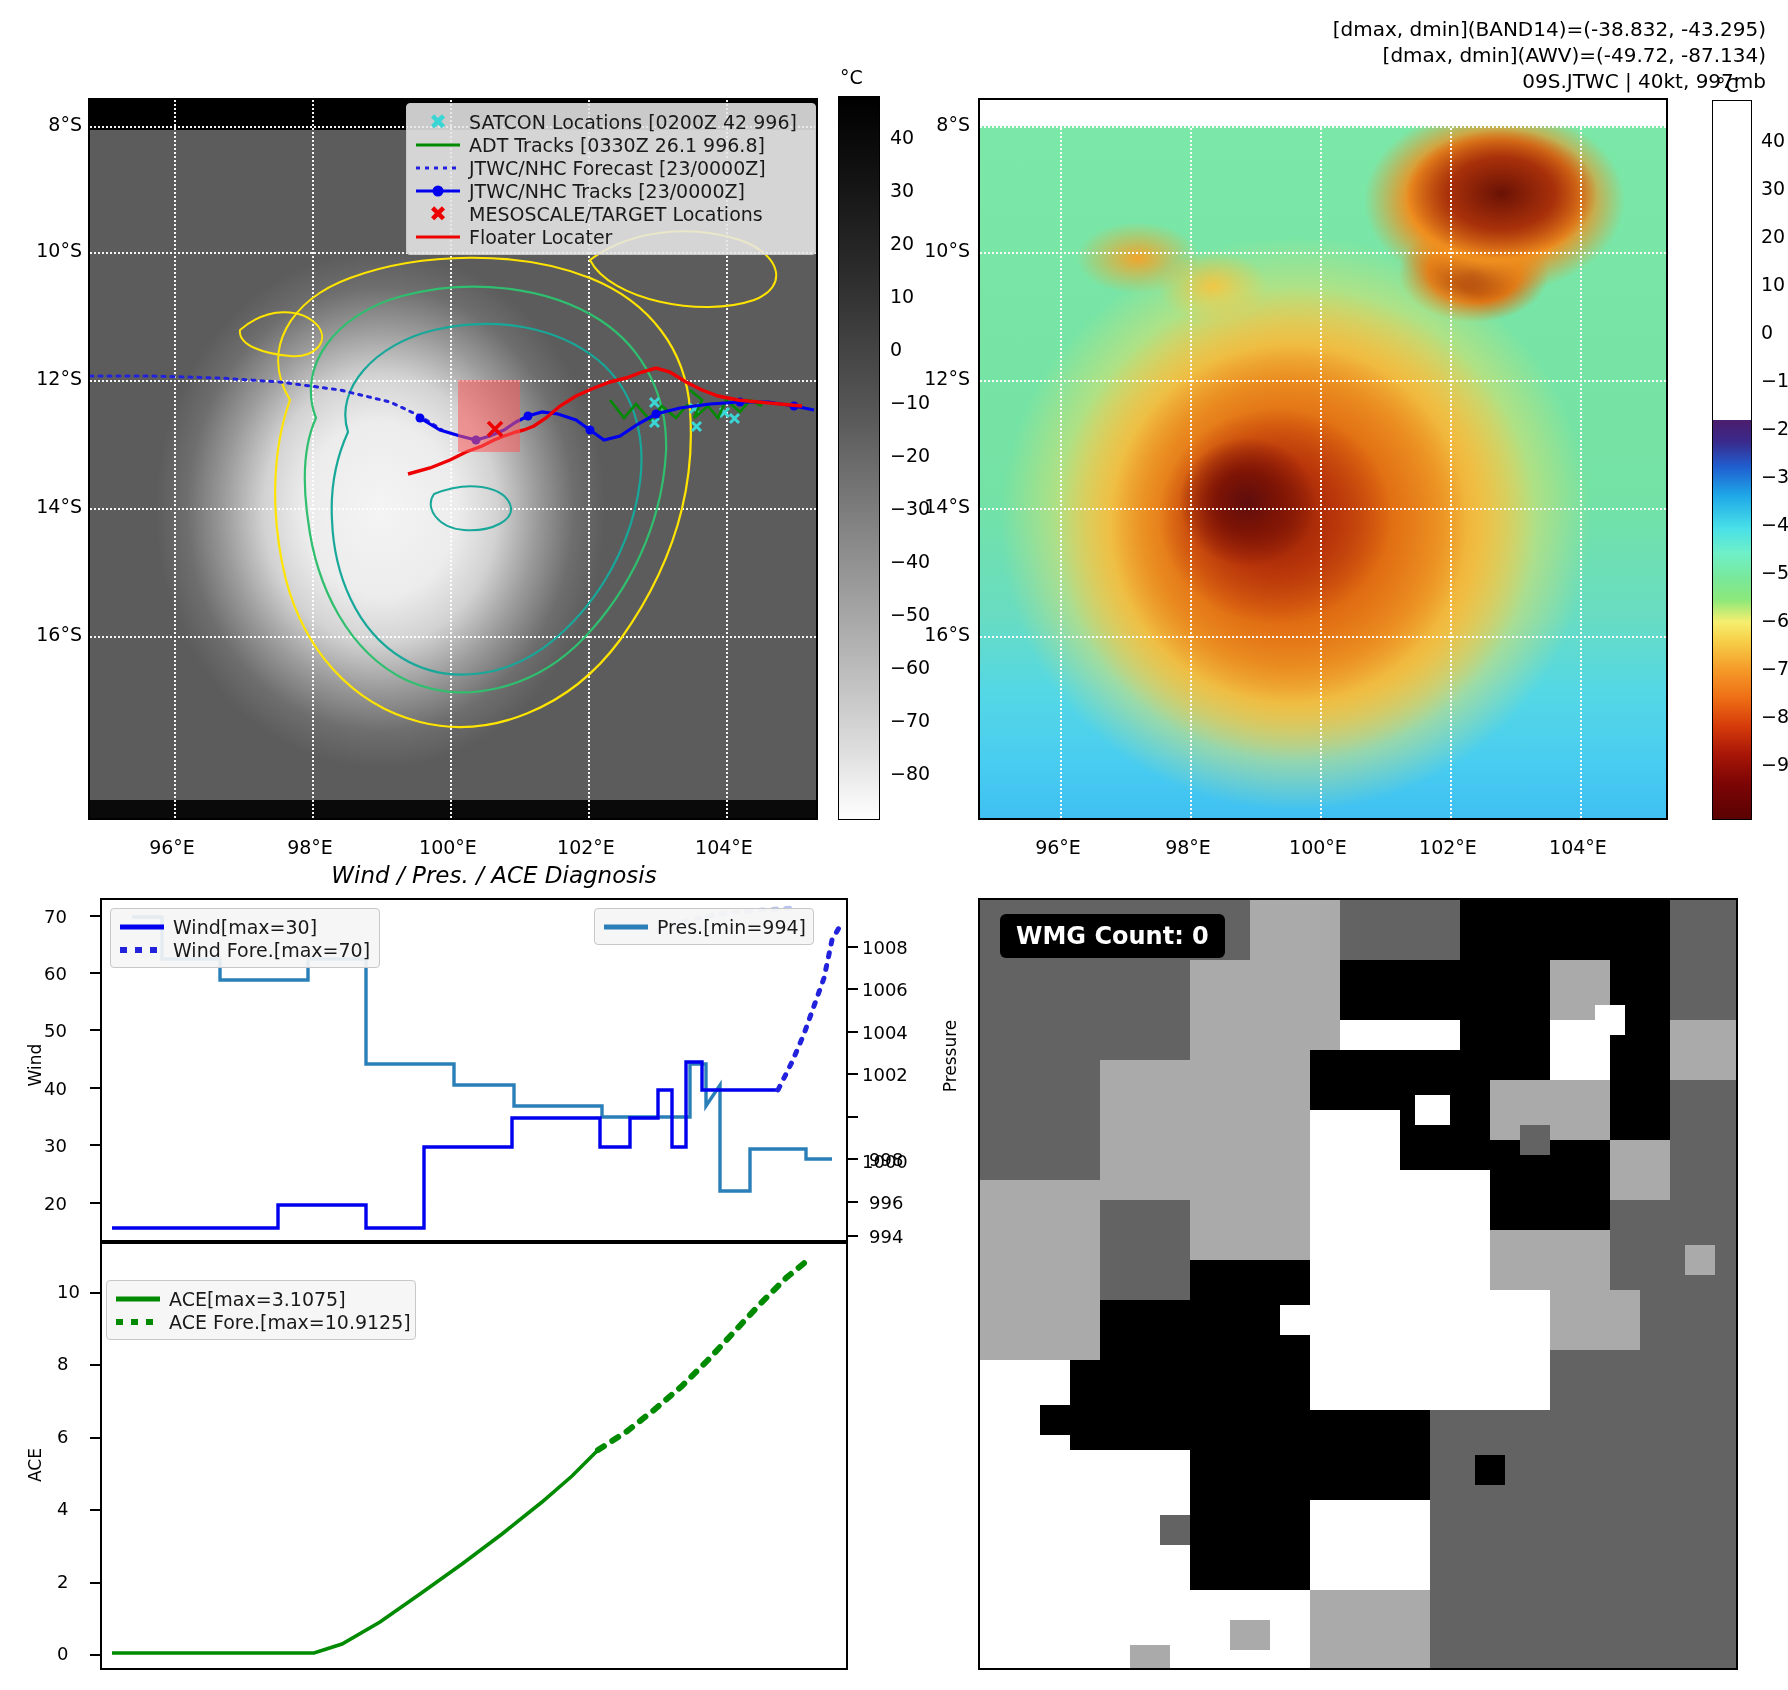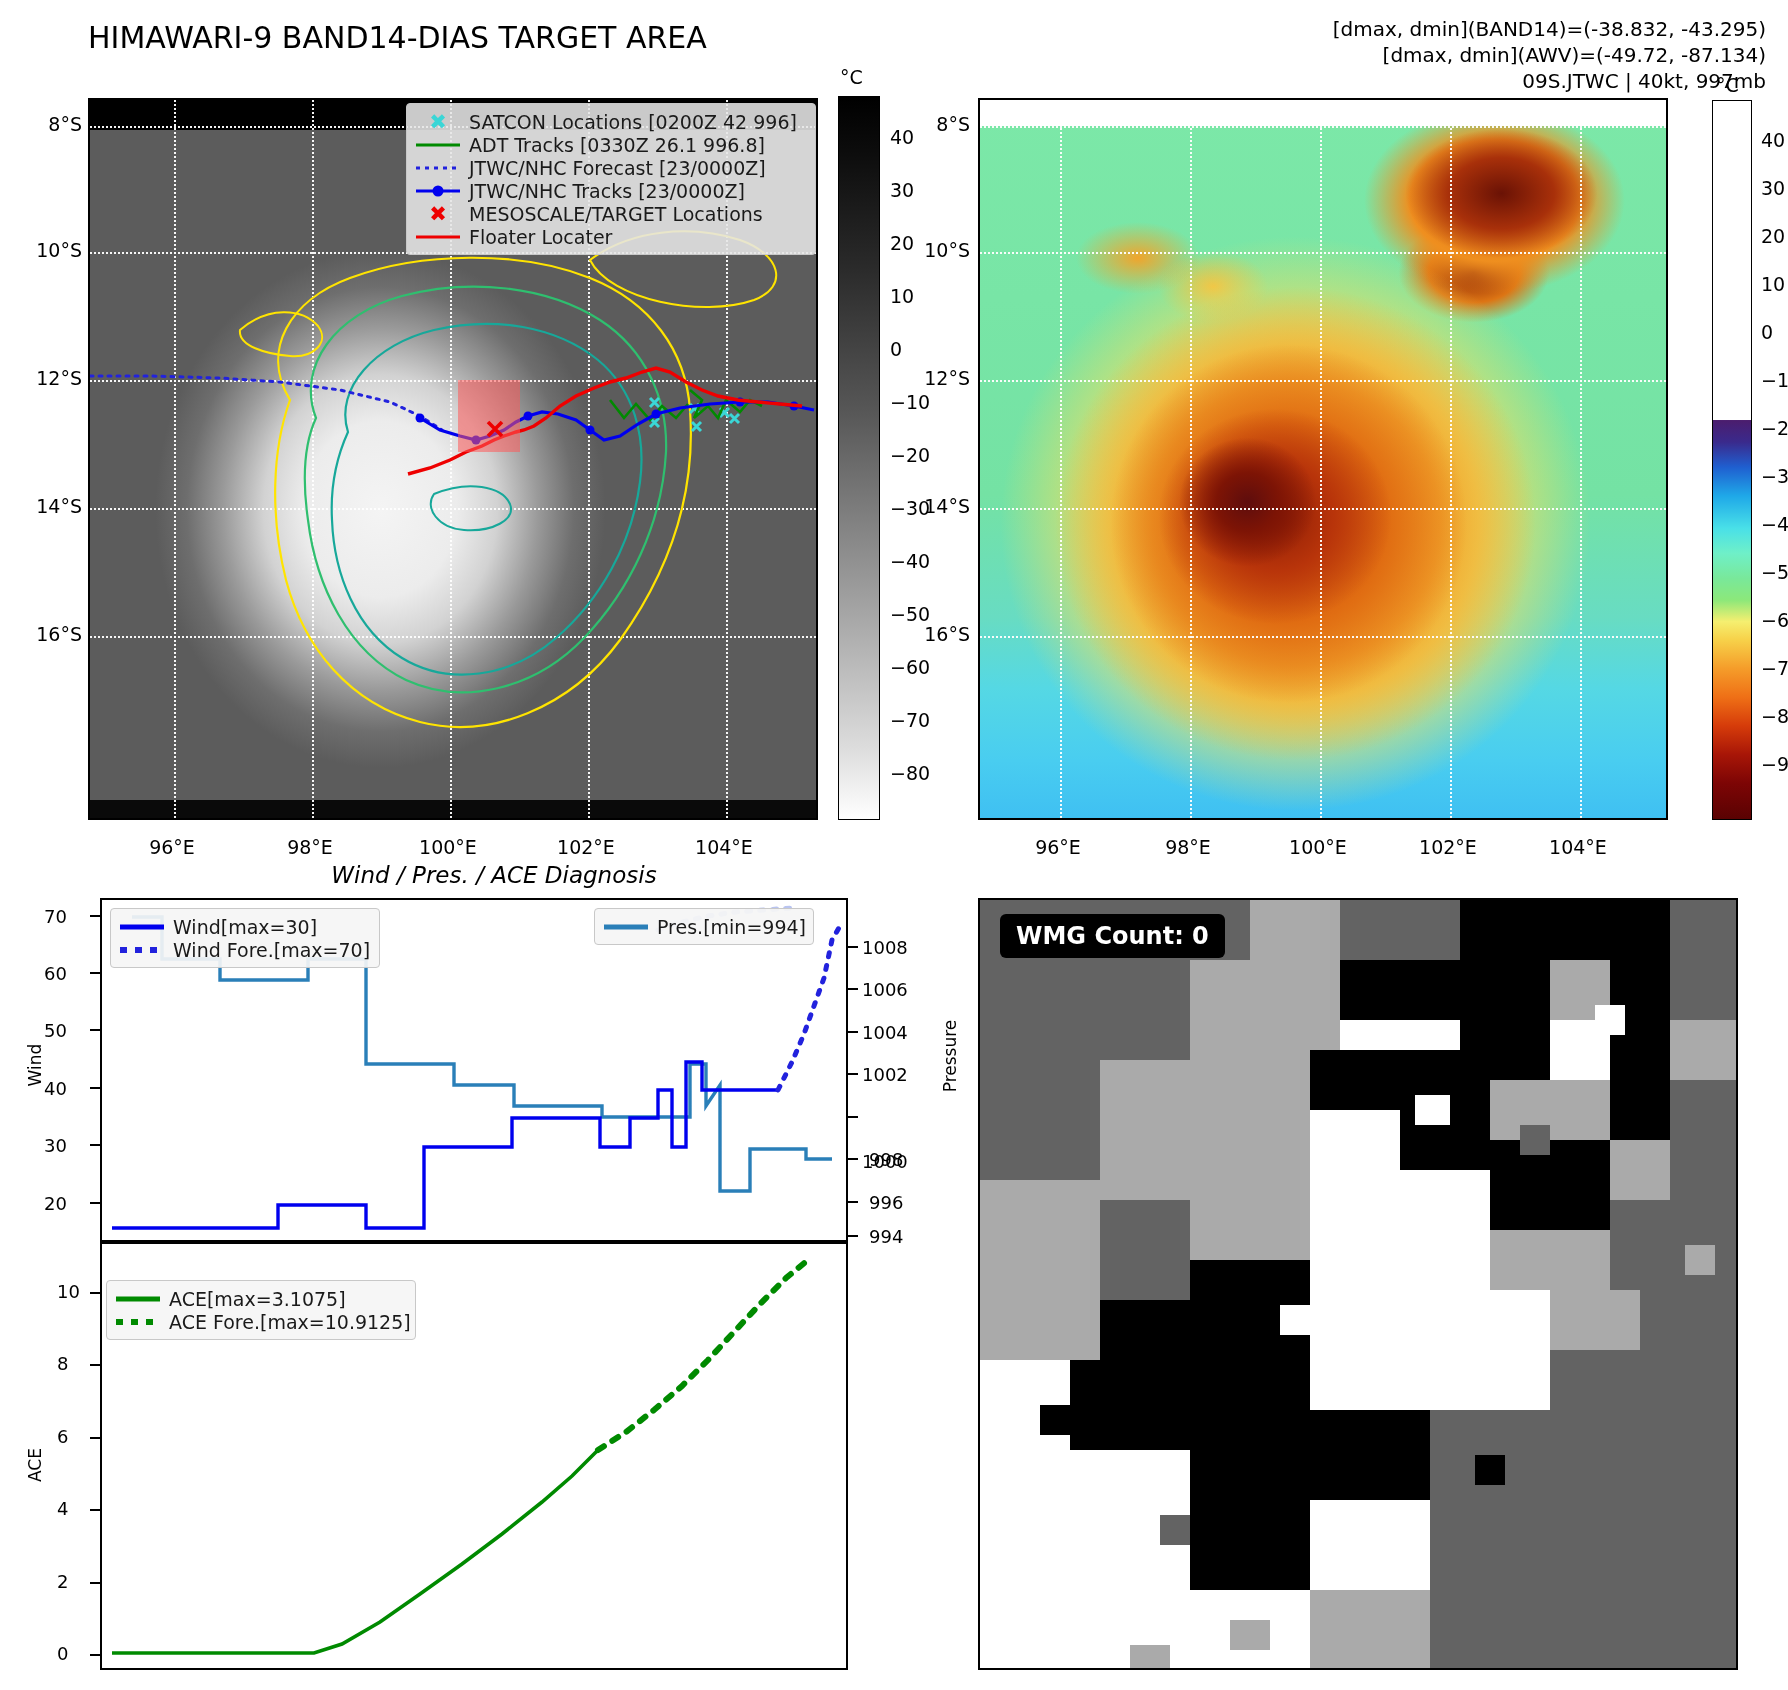--- a/index.html
+++ b/index.html
@@ -101,21 +101,20 @@
   .tickmark{position:absolute;background:#000;}
   .chart-title{position:absolute;font-size:23px;color:#000;white-space:nowrap;
                transform:translateX(-50%);}
 
   svg{display:block;}
 </style>
 </head>
 <body>
 
 <div class="abs nosel" id="title-block">
-  <div class="ln">HIMAWARI-9 BAND14-DIAS TARGET AREA</div>
 </div>
 
 <div class="abs nosel" id="header-right">
   <div class="ln">[dmax, dmin](BAND14)=(-38.832, -43.295)</div>
   <div class="ln">[dmax, dmin](AWV)=(-49.72, -87.134)</div>
   <div class="ln">09S.JTWC | 40kt, 997mb</div>
 </div>
 
 <div class="panel-frame" id="map-left" style="left:88px;top:98px;width:730px;height:722px;">
   <div id="ir-base"></div>

